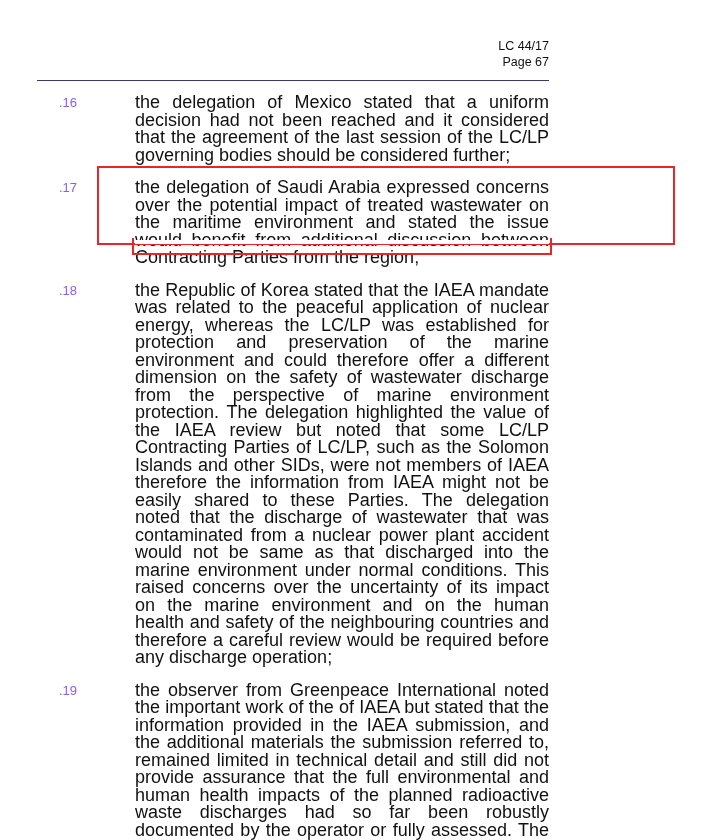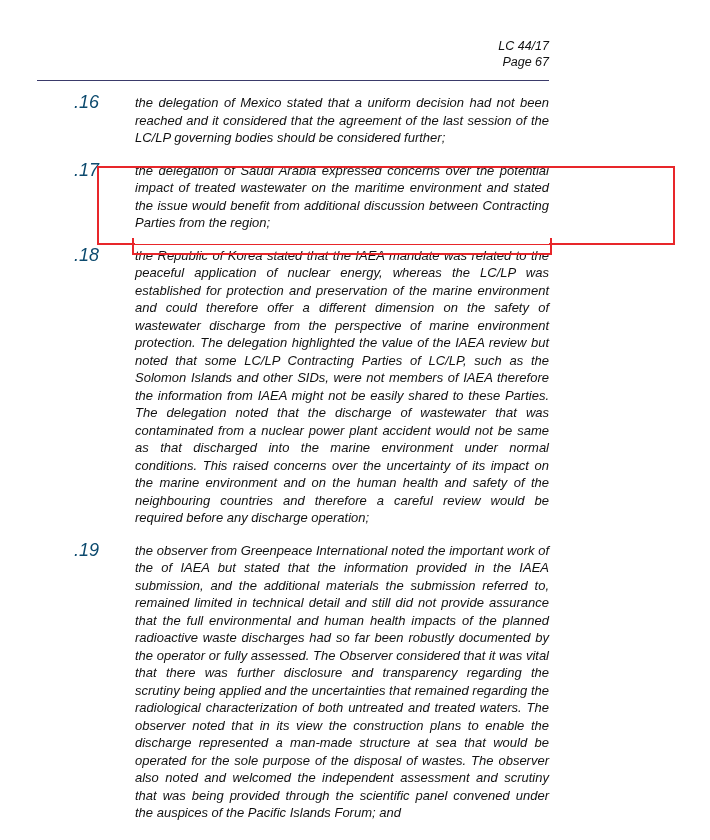--- a/index.html
+++ b/index.html
@@ -14,21 +14,20 @@
     color: #1a1a1a;
     position: relative;
     overflow: hidden;
   }
   .page {
     position: relative;
     width: 586px;
     height: 840px;
     box-sizing: border-box;
     padding: 0;
-    font-style: italic;
   }
   .header {
     position: absolute;
     top: 38px;
     right: 37px;
     text-align: right;
     font-size: 12.5px;
     line-height: 16px;
     color: #111;
   }
@@ -50,30 +49,30 @@
     right: 37px;
   }
   .para {
     display: flex;
     align-items: flex-start;
     margin-bottom: 15px;
   }
   .para-num {
     width: 62px;
     flex: 0 0 62px;
-    font-size: 18px;
+    font-size: 13px;
     line-height: 17.5px;
-    text-align: right;
+    text-align: center;
     padding-right: 0;
-    color: #0c4a6e;
+    color: #8b5cf6;
   }
   .para-body {
     flex: 1 1 auto;
     padding-left: 36px;
-    font-size: 13px;
+    font-size: 18px;
     line-height: 17.5px;
     text-align: justify;
     color: #111;
     position: relative;
   }
   .para-body p {
     margin: 0;
     text-align: justify;
     text-justify: inter-word;
   }

